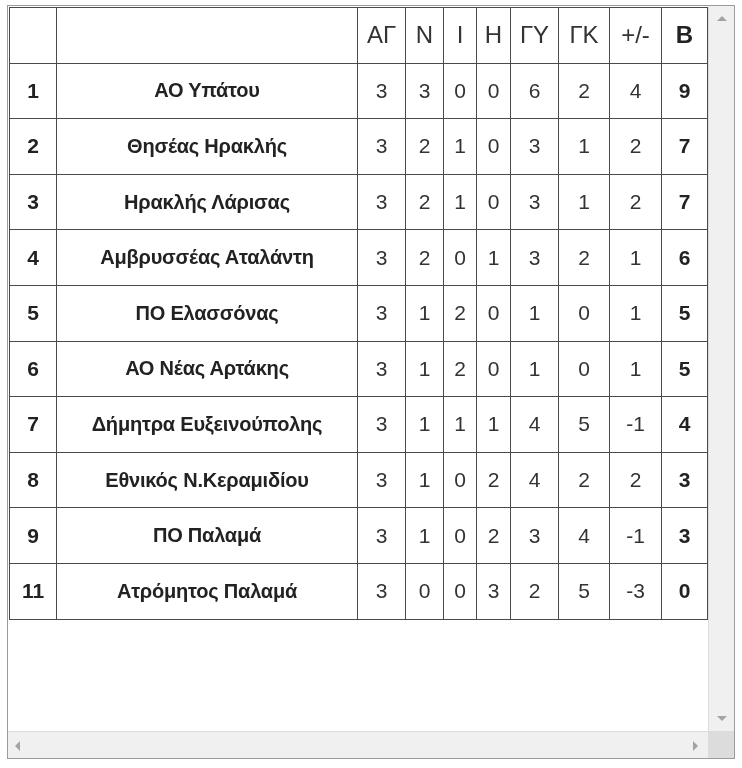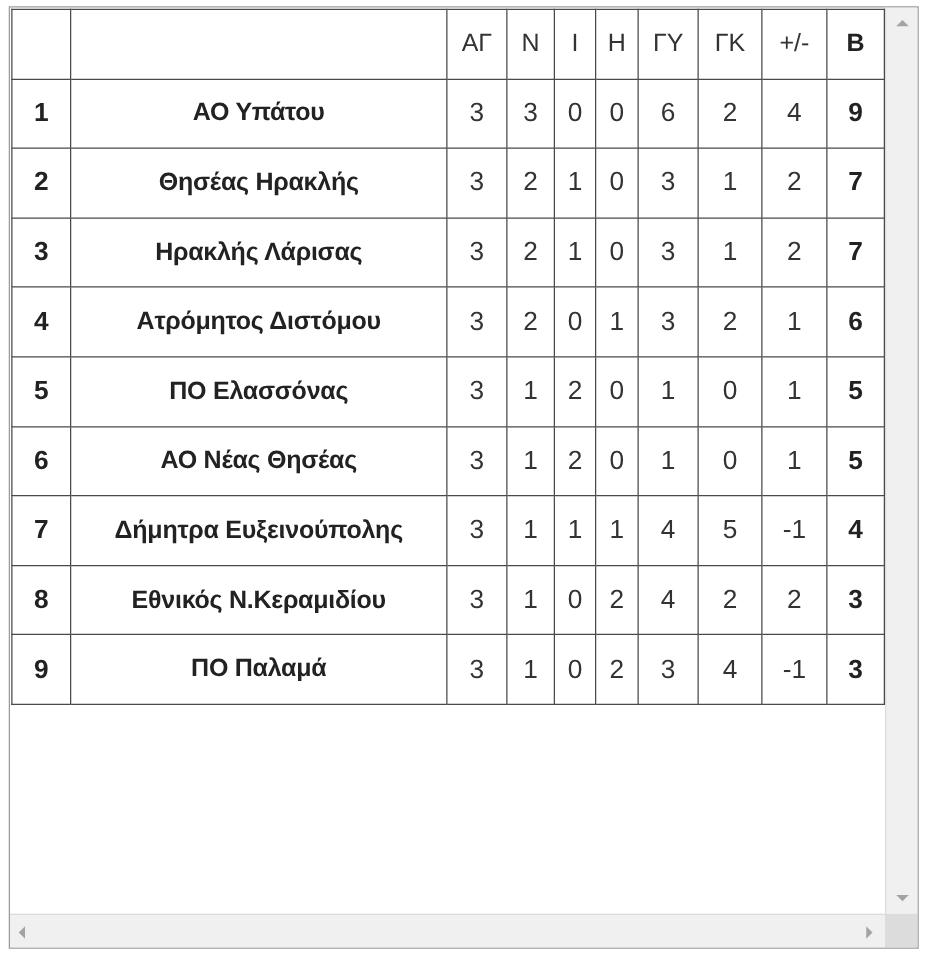--- a/index.html
+++ b/index.html
@@ -4,21 +4,21 @@
 <style>
   html, body { margin:0; padding:0; background:#ffffff; }
   body { width:742px; height:768px; position:relative; overflow:hidden;
          font-family:"Liberation Sans", "DejaVu Sans", sans-serif; }
   .frame { position:absolute; left:7px; top:5px; width:728px; height:754px;
            border:1px solid #9a9a9a; box-sizing:border-box; background:#fff; overflow:hidden; }
   .viewport { position:absolute; left:0; top:0; width:700px; height:725px; overflow:hidden; }
   table { border-collapse:collapse; table-layout:fixed; position:absolute; left:1px; top:1px; }
   td, th { border:1px solid #4a4a4a; padding:0; text-align:center; vertical-align:middle;
            color:#333333; font-size:21px; font-weight:normal; height:54.6px; overflow:hidden; white-space:nowrap; }
-  th { font-size:20px; }
+  th { font-size:24px; }
   .pos { font-weight:bold; color:#222; }
   .team { font-weight:bold; color:#222; font-size:20px; letter-spacing:-0.2px;margin-left:46px; }
   .pts { font-weight:bold; color:#222; }
   .vscroll { position:absolute; left:700px; top:0; width:26px; height:725px; background:#f0f0f0;
              border-left:1px solid #dcdcdc; box-sizing:border-box; }
   .hscroll { position:absolute; left:0; top:725px; width:700px; height:27px; background:#f0f0f0;
              border-top:1px solid #dcdcdc; box-sizing:border-box; }
   .corner { position:absolute; left:700px; top:725px; width:26px; height:27px; background:#dcdcdc; }
   .arrow { position:absolute; width:0; height:0; }
   .up { left:8px; top:10px; border-left:5px solid transparent; border-right:5px solid transparent; border-bottom:5px solid #a3a3a3; }
@@ -90,21 +90,21 @@
             <td>2</td>
             <td>1</td>
             <td>0</td>
             <td>3</td>
             <td>1</td>
             <td>2</td>
             <td class="pts">7</td>
           </tr>
           <tr>
             <td class="pos">4</td>
-            <td class="team">Ατρόμητος Διστόμου</td>
+            <td class="team">Αμβρυσσέας Αταλάντη</td>
             <td>3</td>
             <td>2</td>
             <td>0</td>
             <td>1</td>
             <td>3</td>
             <td>2</td>
             <td>1</td>
             <td class="pts">6</td>
           </tr>
           <tr>
@@ -114,21 +114,21 @@
             <td>1</td>
             <td>2</td>
             <td>0</td>
             <td>1</td>
             <td>0</td>
             <td>1</td>
             <td class="pts">5</td>
           </tr>
           <tr>
             <td class="pos">6</td>
-            <td class="team">ΑΟ Νέας Θησέας</td>
+            <td class="team">ΑΟ Νέας Αρτάκης</td>
             <td>3</td>
             <td>1</td>
             <td>2</td>
             <td>0</td>
             <td>1</td>
             <td>0</td>
             <td>1</td>
             <td class="pts">5</td>
           </tr>
           <tr>
@@ -160,20 +160,32 @@
             <td class="team">ΠΟ Παλαμά</td>
             <td>3</td>
             <td>1</td>
             <td>0</td>
             <td>2</td>
             <td>3</td>
             <td>4</td>
             <td>-1</td>
             <td class="pts">3</td>
           </tr>
+          <tr>
+            <td class="pos">11</td>
+            <td class="team">Ατρόμητος Παλαμά</td>
+            <td>3</td>
+            <td>0</td>
+            <td>0</td>
+            <td>3</td>
+            <td>2</td>
+            <td>5</td>
+            <td>-3</td>
+            <td class="pts">0</td>
+          </tr>
         </tbody>
     </table>
   </div>
   <div class="vscroll">
     <span class="arrow up"></span>
     <span class="arrow down"></span>
   </div>
   <div class="hscroll">
     <span class="arrow left"></span>
     <span class="arrow right"></span>

